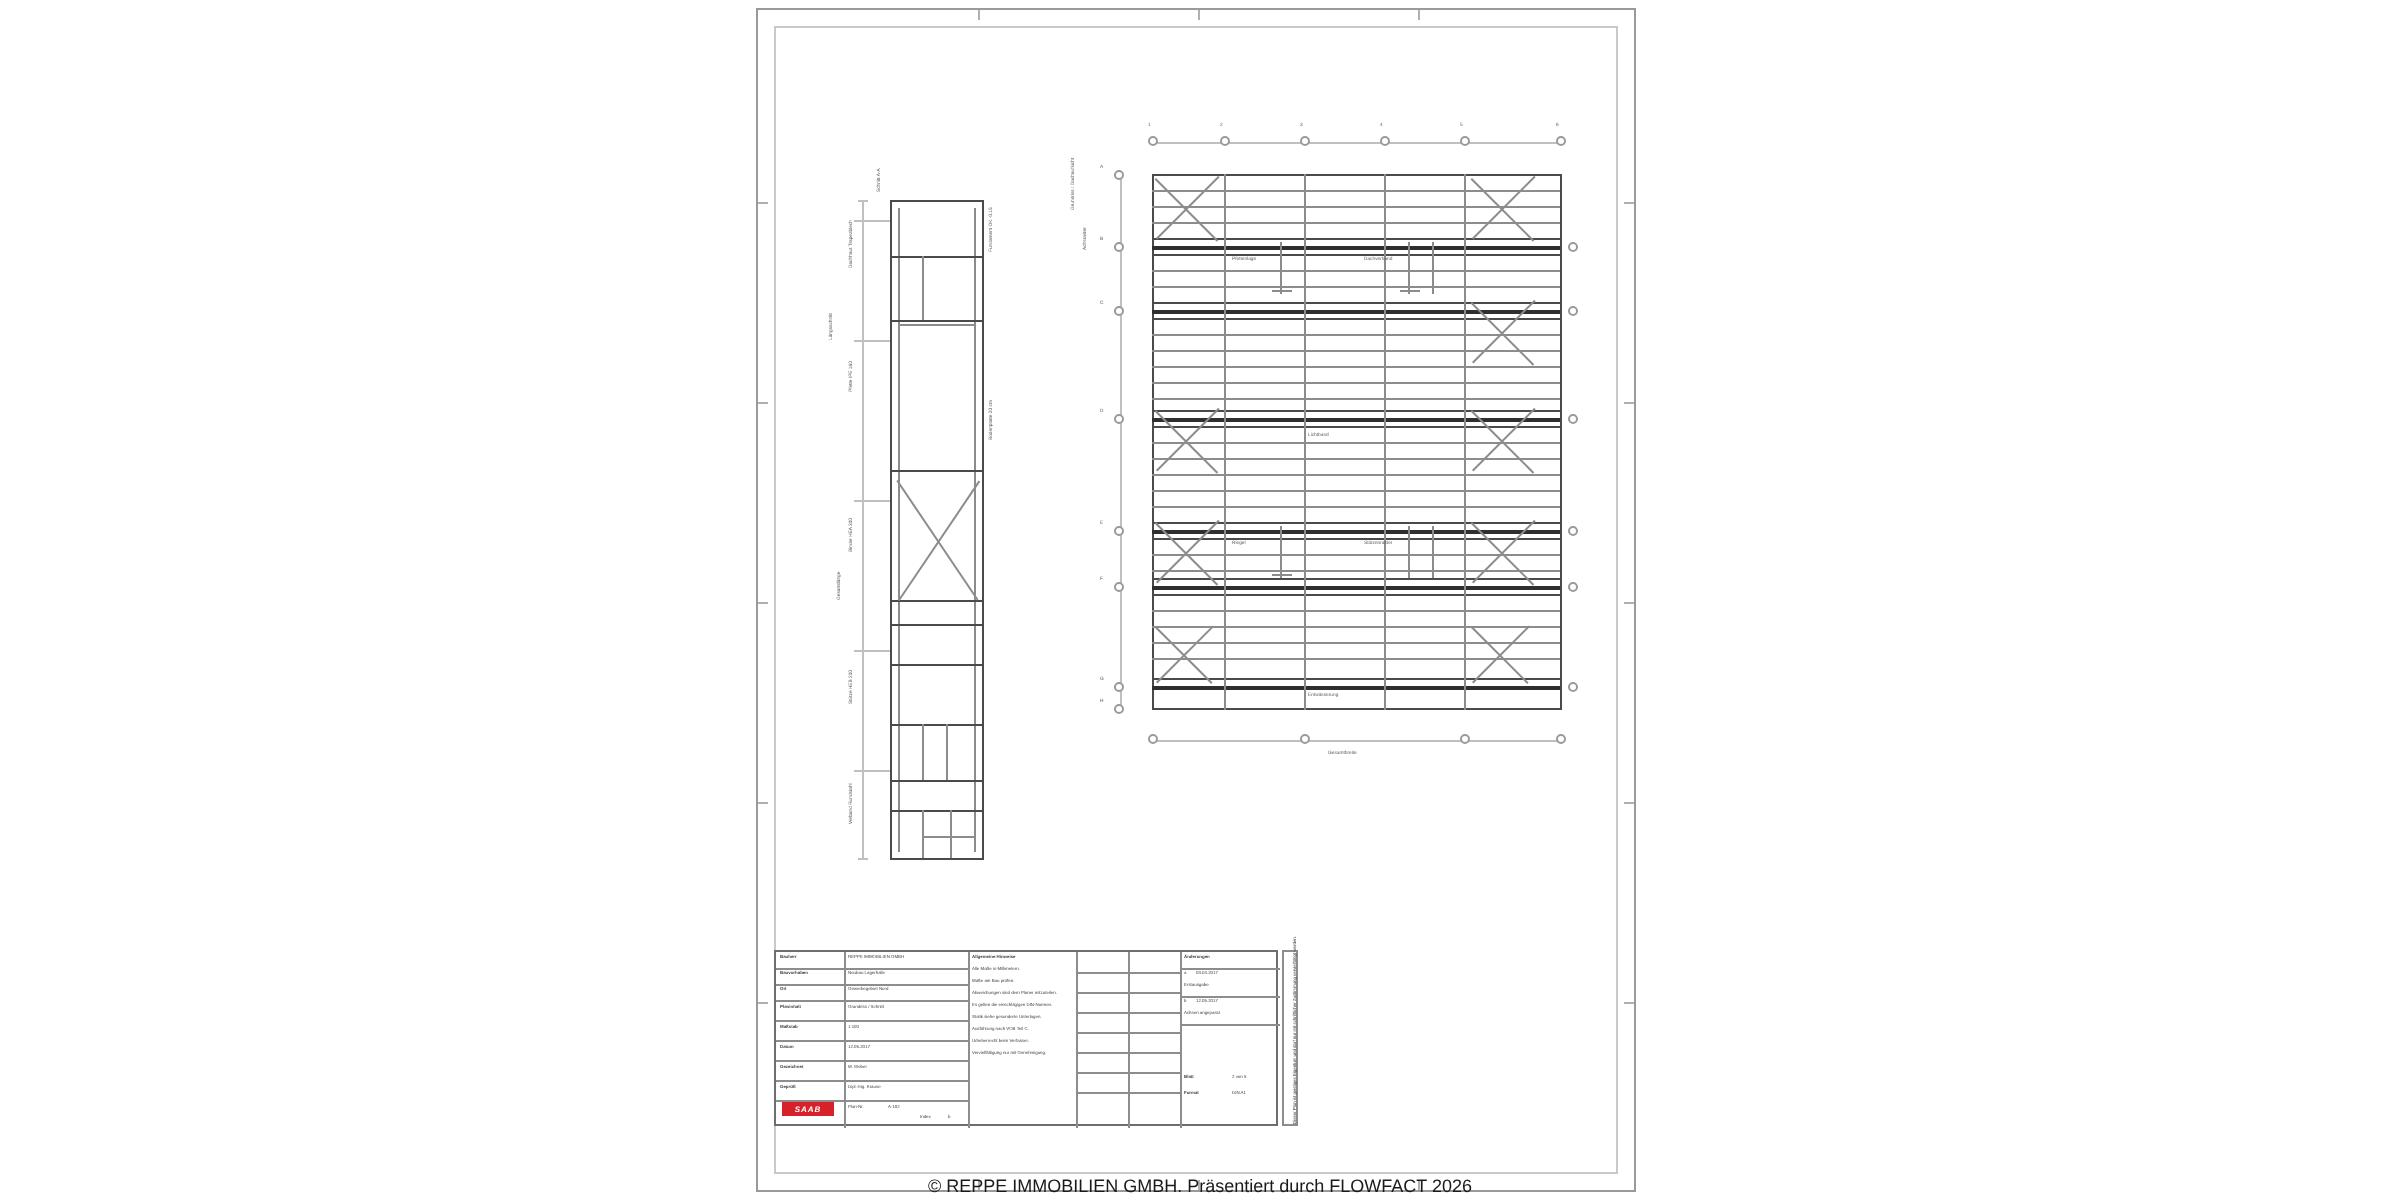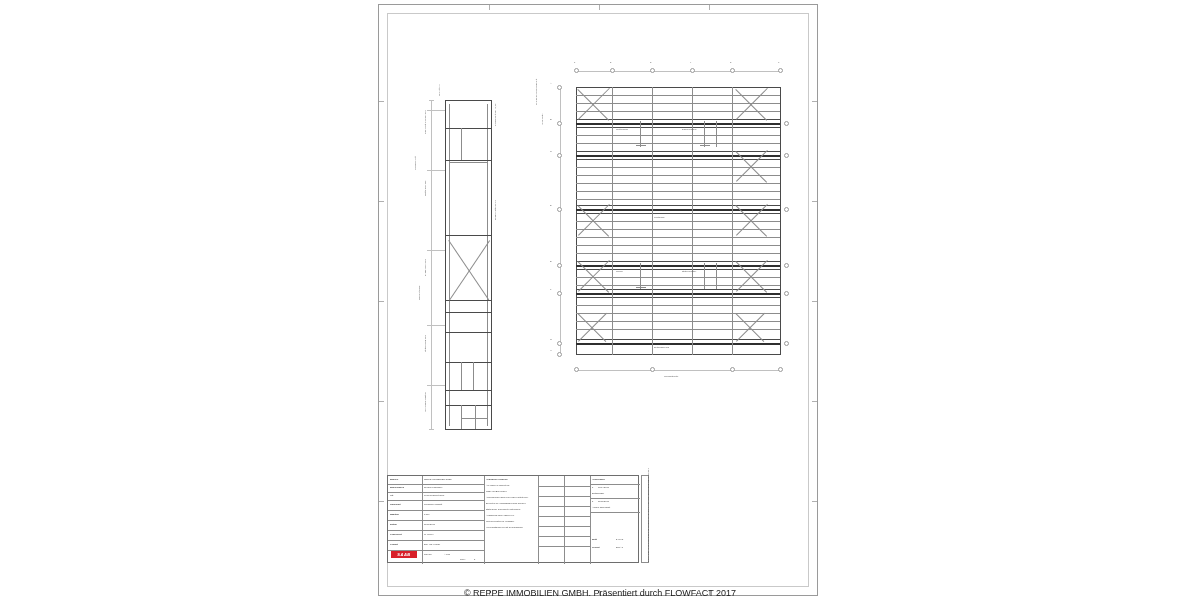--- a/index.html
+++ b/index.html
@@ -357,13 +357,13 @@
     <div class="tbtext" style="left:228px;top:62px;">2 von 5</div>
     <div class="tbtext b" style="left:204px;top:70px;">Format</div>
     <div class="tbtext" style="left:228px;top:70px;">DIN A1</div>
   </div>
 
   <div style="position:absolute;left:262px;bottom:32px;width:8px;height:88px;border:1px solid #8d8d8d;box-sizing:border-box;">
     <div class="vstripe" style="left:5px;top:86px;">Dieser Plan ist geistiges Eigentum und darf nur mit schriftlicher Zustimmung vervielfältigt werden.</div>
   </div>
 </div>
 
-<div id="footer">© REPPE IMMOBILIEN GMBH. Präsentiert durch FLOWFACT 2017</div>
+<div id="footer">© REPPE IMMOBILIEN GMBH. Präsentiert durch FLOWFACT 2026</div>
 
 </body></html>

